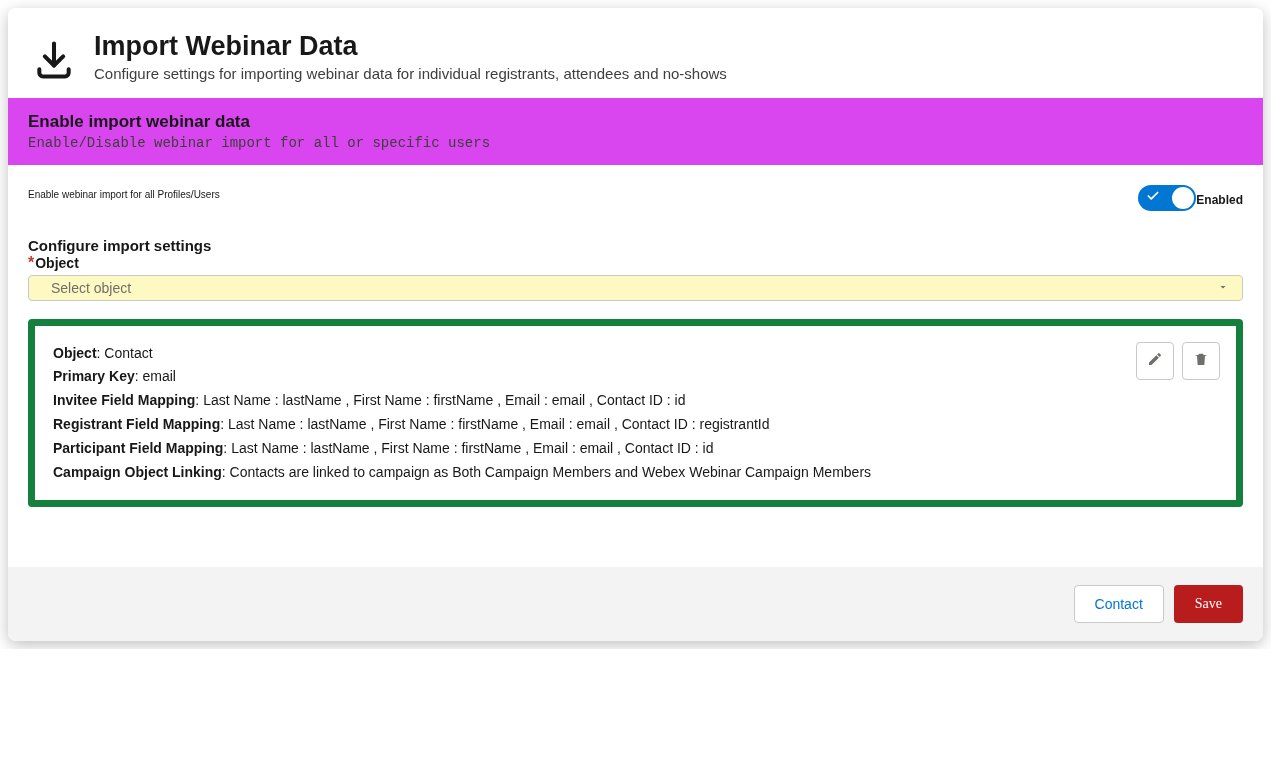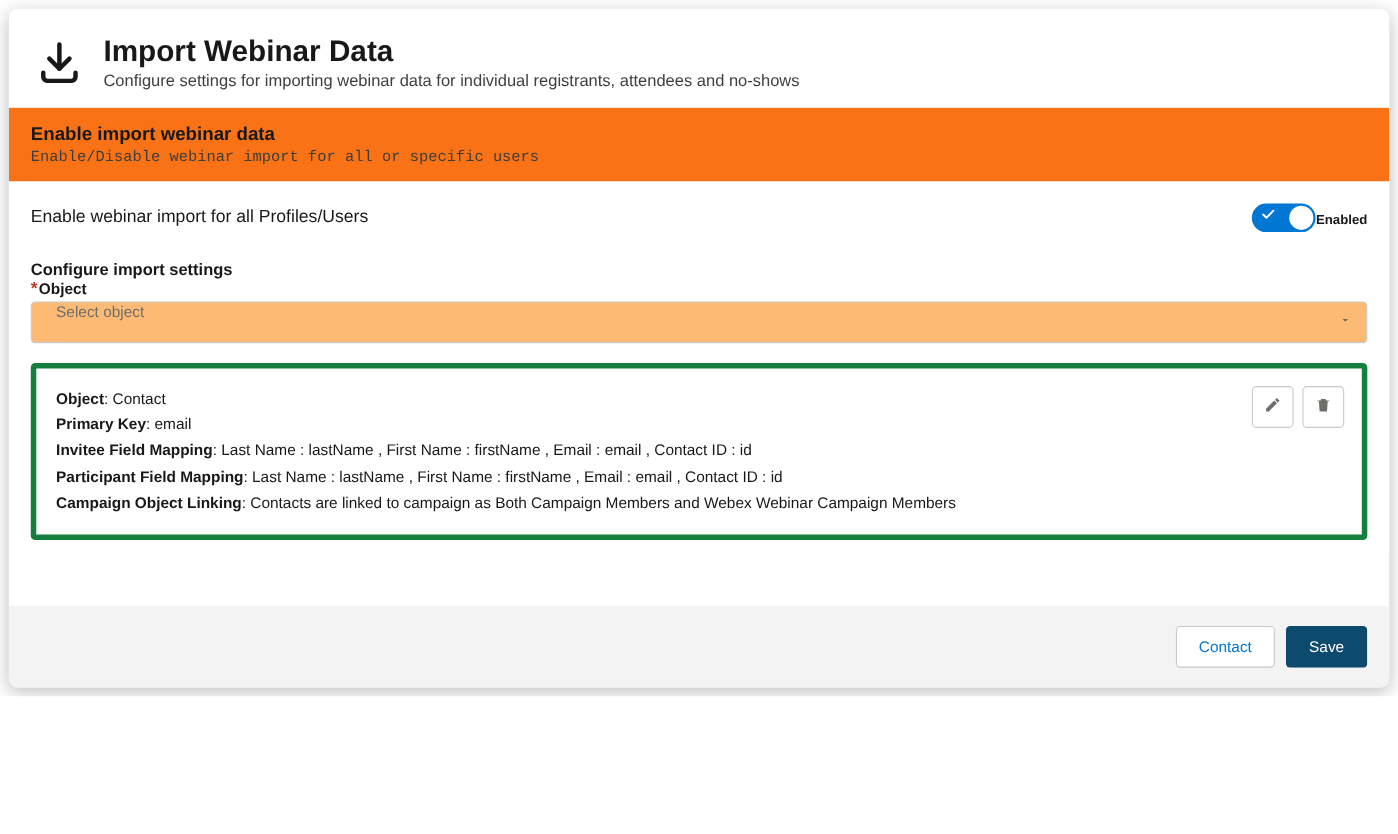--- a/index.html
+++ b/index.html
@@ -14,21 +14,21 @@
     }
     .modal {
       width: 1255px;
       background: #fff;
       border-radius: 8px;
       box-shadow: 0 4px 16px rgba(0,0,0,0.25);
       overflow: hidden;
     }
     .header {
       display: flex;
-      align-items: center;
+      align-items: flex-end;
       gap: 18px;
       padding: 24px 20px 16px 24px;
       background: #fff;
     }
     .header-icon {
       width: 44px;
       height: 44px;
       flex-shrink: 0;
       display: flex;
       align-items: center;
@@ -39,21 +39,21 @@
       font-weight: 700;
       color: #181818;
       line-height: 1.1;
     }
     .header-text p {
       font-size: 15px;
       color: #3e3e3c;
       margin-top: 3px;
     }
     .section-bar {
-      background: #f97316;
+      background: #d946ef;
       padding: 14px 20px 14px 20px;
     }
     .section-bar h2 {
       font-size: 17px;
       font-weight: 700;
       color: #181818;
     }
     .section-bar p {
       font-size: 14px;
       color: #3e3e3c;
@@ -64,21 +64,21 @@
       padding: 20px 20px 10px 20px;
       background: #fff;
     }
     .toggle-row {
       display: flex;
       justify-content: space-between;
       align-items: flex-start;
       padding-bottom: 26px;
     }
     .toggle-row-label {
-      font-size: 16px;
+      font-size: 10px;
       color: #181818;
       padding-top: 4px;
     }
     .toggle-wrap {
       display: flex;
       flex-direction: row;
       align-items: center;
     }
     .toggle {
       width: 58px;
@@ -125,39 +125,40 @@
       color: #c23934;
       font-weight: 700;
       margin-right: 1px;
     }
     .select-wrap {
       position: relative;
       margin-bottom: 18px;
     }
     .select-input {
       width: 100%;
-      height: 38px;
+      height: 26px;
       border: 1px solid #c9c9c9;
       border-radius: 4px;
       padding: 0 40px 0 22px;
       font-size: 14px;
       color: #706e6b;
-      background: #fdba74;
+      background: #fef9c3;
       cursor: pointer;
       display: flex;
+      align-items: center;
     }
     .select-caret {
       position: absolute;
       right: 14px;
       top: 50%;
       transform: translateY(-50%);
       color: #706e6b;
     }
     .card {
-      border: 5px solid #15803d;
+      border: 7px solid #15803d;
       border-radius: 4px;
       padding: 16px 16px 16px 18px;
       display: flex;
       align-items: flex-start;
       gap: 28px;
     }
     .card-body {
       flex: 1;
       font-size: 14px;
       color: #181818;
@@ -199,22 +200,23 @@
       font-size: 14px;
       cursor: pointer;
       border: 1px solid transparent;
     }
     .btn-secondary {
       background: #fff;
       border-color: #c9c9c9;
       color: #0176d3;
     }
     .btn-primary {
-      background: #0c4a6e;
+      background: #b91c1c;
       color: #fff;
+      font-family: Liberation Serif, serif;
     }
   </style>
 </head>
 <body>
 
 <div class="modal">
 
   <div class="header">
     <div class="header-icon">
       <svg width="44" height="44" viewBox="0 0 24 24" fill="none" stroke="#181818" stroke-width="2.2" stroke-linecap="round" stroke-linejoin="round">
@@ -265,20 +267,21 @@
             </svg>
         </span>
       </div>
     </div>
 
     <div class="card">
       <div class="card-body" id="card-body">
           <div><span class="k">Object</span><span>: Contact</span></div>
           <div><span class="k">Primary Key</span><span>: email</span></div>
           <div><span class="k">Invitee Field Mapping</span><span>: Last Name : lastName , First Name : firstName , Email : email , Contact ID : id</span></div>
+          <div><span class="k">Registrant Field Mapping</span><span>: Last Name : lastName , First Name : firstName , Email : email , Contact ID : registrantId</span></div>
           <div><span class="k">Participant Field Mapping</span><span>: Last Name : lastName , First Name : firstName , Email : email , Contact ID : id</span></div>
           <div><span class="k">Campaign Object Linking</span><span>: Contacts are linked to campaign as Both Campaign Members and Webex Webinar Campaign Members</span></div>
         </div>
       <div class="card-actions">
         <button class="icon-btn">
           <span>
             <svg width="16" height="16" viewBox="0 0 24 24" fill="currentColor">
                 <path d="M3 17.25V21h3.75L17.81 9.94l-3.75-3.75L3 17.25zM20.71 7.04a1 1 0 0 0 0-1.41l-2.34-2.34a1 1 0 0 0-1.41 0l-1.83 1.83 3.75 3.75 1.83-1.83z"></path>
               </svg>
           </span>

